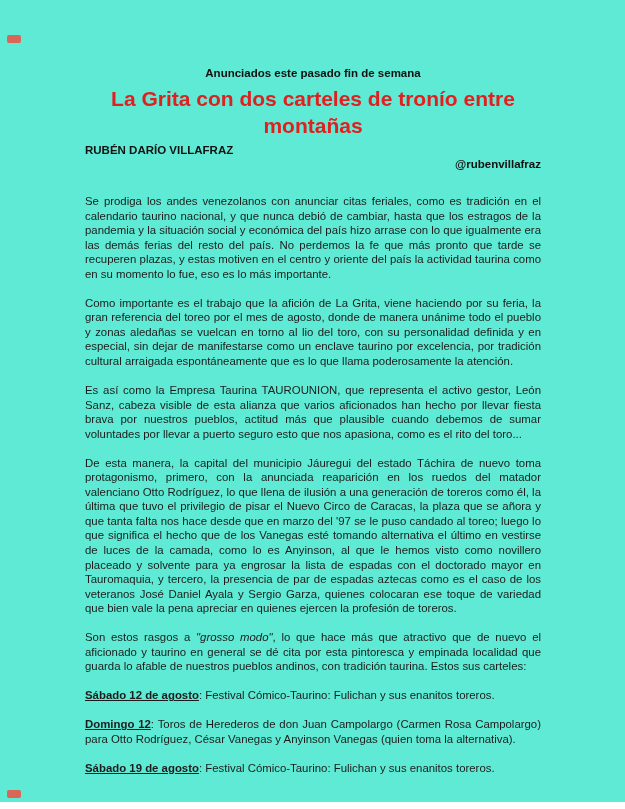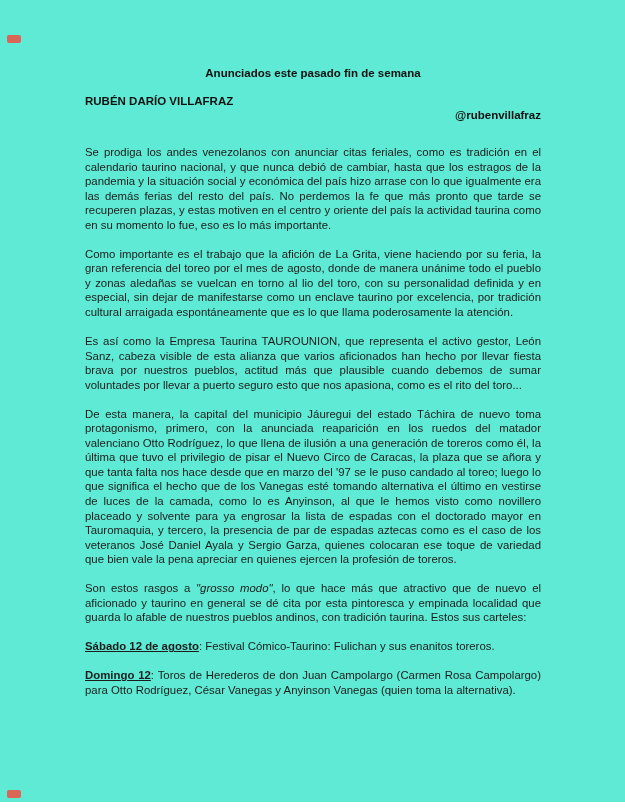--- a/index.html
+++ b/index.html
@@ -31,21 +31,21 @@
   }
   .title {
     margin-top: 5px;
     font-size: 21px;
     font-weight: bold;
     text-align: center;
     line-height: 27px;
     color: #e02020;
   }
   .byline {
-    margin-top: 14px;
+    margin-top: 4px;
     font-size: 11.5px;
     font-weight: bold;
     line-height: 14px;
     color: #111111;
   }
   .byline .handle {
     display: block;
     text-align: right;
   }
   .body-text p {
@@ -89,20 +89,21 @@
 
 <div class="page">
 
   <div class="corner-mark top" style="background: rgb(232, 88, 74);"></div>
   <div class="corner-mark bottom" style="background: rgb(232, 88, 74);"></div>
 
   <div class="content">
 
     <div class="kicker">Anunciados este pasado fin de semana</div>
 
+    <div class="title" style="color: rgb(224, 32, 32);">La Grita con dos carteles de tronío entre montañas</div>
 
     <div class="byline">
       <span class="name">RUBÉN DARÍO VILLAFRAZ</span>
       <span class="handle">@rubenvillafraz</span>
     </div>
 
     <div class="body-text">
 
       <p>Se prodiga los andes venezolanos con anunciar citas feriales, como es tradición en el calendario taurino nacional, y que nunca debió de cambiar, hasta que los estragos de la pandemia y la situación social y económica del país hizo arrase con lo que igualmente era las demás ferias del resto del país. No perdemos la fe que más pronto que tarde se recuperen plazas, y estas motiven en el centro y oriente del país la actividad taurina como en su momento lo fue, eso es lo más importante.</p>
 
@@ -114,19 +115,20 @@
 
       <p><span>Son estos rasgos a </span><span class="italic">"grosso modo"</span><span>, lo que hace más que atractivo que de nuevo el aficionado y taurino en general se dé cita por esta pintoresca y empinada localidad que guarda lo afable de nuestros pueblos andinos, con tradición taurina. Estos sus carteles:</span></p>
 
       <div class="schedule">
 
         <p class="schedule-item"><span class="label">Sábado 12 de agosto</span><span>: Festival Cómico-Taurino: Fulichan y sus enanitos toreros.</span></p>
 
         <p class="schedule-item"><span class="label">Domingo 12</span><span>: Toros de Herederos de don Juan Campolargo (Carmen Rosa Campolargo) para Otto Rodríguez, César Vanegas y Anyinson Vanegas (quien toma la alternativa).</span></p>
 
 
+        <p class="schedule-item"><span class="label">Sábado 19 de agosto</span><span>: Festival Cómico-Taurino: Fulichan y sus enanitos toreros.</span></p>
 
       </div>
 
     </div>
 
   </div>
 </div>
 
 </body></html>

